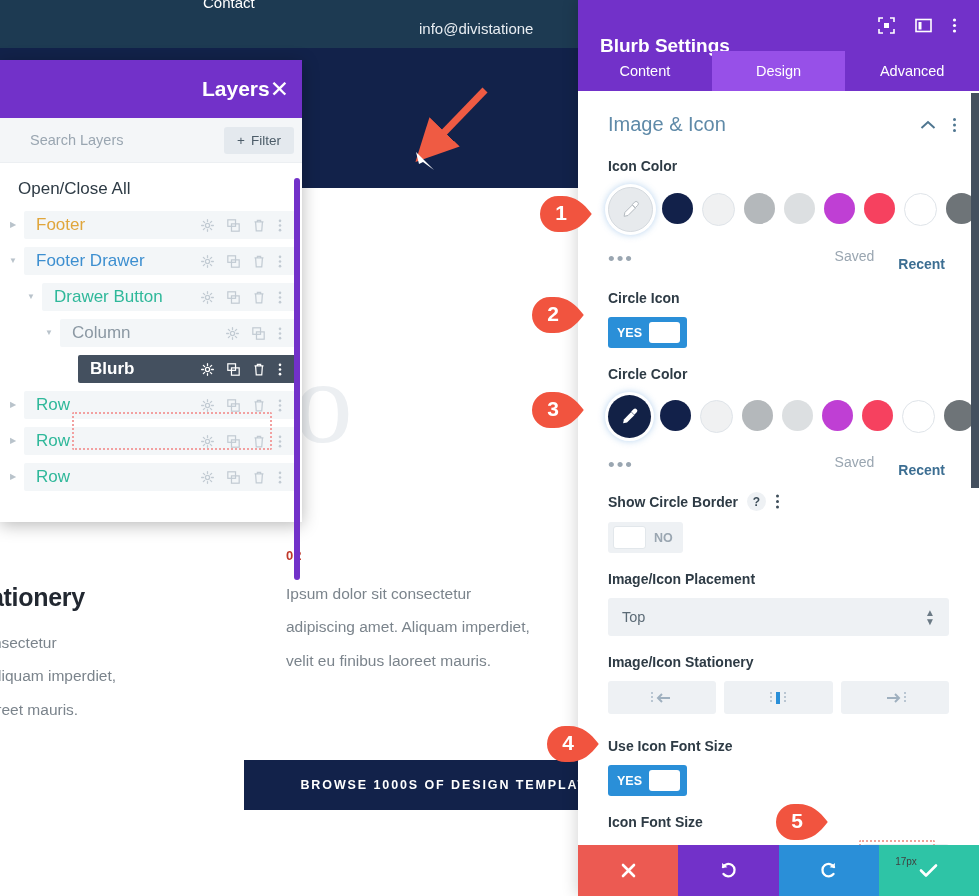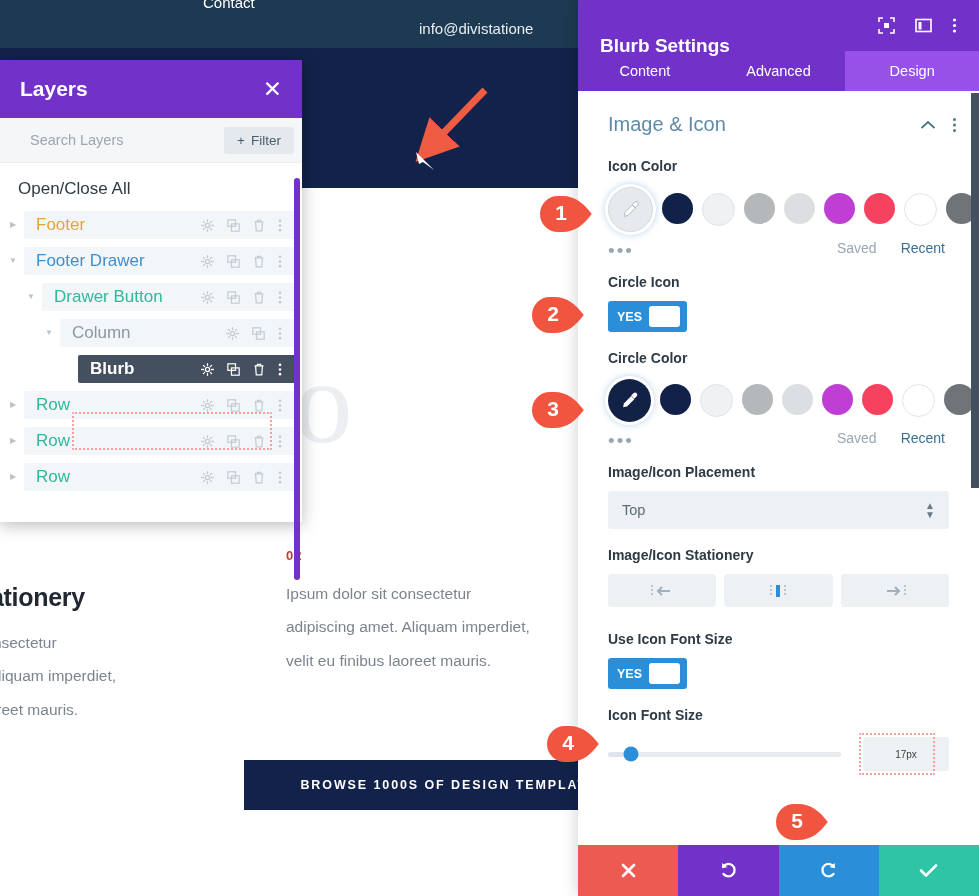--- a/index.html
+++ b/index.html
@@ -36,21 +36,21 @@
   }
   
   .anno-arrow{position:absolute;left:400px;top:85px;pointer-events:none;}
   .anno-cursor{position:absolute;left:412px;top:148px;pointer-events:none;}
 
   
   #layers{
     position:absolute;left:0;top:60px;width:302px;height:462px;background:#ffffff;
     box-shadow:0 3px 16px rgba(0,0,0,.28);
   }
-  .lay-head{height:58px;background:#7231c9;display:flex;align-items:center;justify-content:space-between;padding:0 20px;}
+  .lay-head{height:58px;background:#7231c9;display:flex;align-items:center;justify-content:flex-end;padding:0 13px;}
   .lay-title{color:#fff;font-size:21px;font-weight:700;}
   .lay-close{color:#fff;font-size:23px;line-height:1;cursor:pointer;font-weight:400;}
   .lay-search{height:44px;background:#f4f6f8;display:flex;align-items:center;padding:0 8px 0 28px;border-bottom:1px solid #eceff2;}
   .lay-search input{
     flex:1;border:0;background:transparent;outline:none;font-size:14.5px;color:#15803d;
     font-family:inherit;
   }
   .lay-search input::placeholder{color:#9aa6b1;}
   .lay-filter{
     background:#e4e9ee;color:#4c5c68;font-size:13.5px;border-radius:3px;padding:6px 13px;
@@ -104,21 +104,21 @@
   .sw.bordered{border:1px solid #dfe4e9;}
   .picker{
     width:43px;height:43px;border-radius:50%;display:flex;align-items:center;justify-content:center;
     flex:0 0 43px;box-shadow:0 0 0 3px #fff,0 0 7px 3px rgba(100,160,220,.45);cursor:pointer;
   }
   .picker.light{background:#e7eaed;border:1px solid #d5dadf;}
   .picker.dark{background:#122146;}
   .sw-meta{display:flex;align-items:center;justify-content:flex-end;gap:24px;margin-top:8px;padding-right:4px;}
   .dots3{color:#9aa6b1;font-size:19px;letter-spacing:2px;line-height:8px;margin-top:6px;}
   .sw-saved{font-size:14px;color:#9aa6b1;cursor:pointer;}
-  .sw-recent{font-size:14px;color:#3c6e92;font-weight:400;cursor:pointer;}
+  .sw-recent{font-size:14px;color:#3c6e92;font-weight:700;cursor:pointer;margin-top:16px;}
   .toggle{
     margin-top:11px;width:70px;height:31px;border-radius:3px;display:flex;align-items:center;cursor:pointer;
     font-size:12.5px;font-weight:700;
   }
   .toggle.on{background:#2a8fd8;color:#ffffff;justify-content:flex-start;padding-left:9px;gap:7px;}
   .toggle.on .knob{width:31px;height:21px;background:#fff;border-radius:3px;}
   .toggle.off{background:#eef1f4;color:#9aa6b1;justify-content:flex-start;padding-left:5px;gap:8px;}
   .toggle.off .knob{width:31px;height:21px;background:#fff;border-radius:3px;border:1px solid #e2e7eb;}
   .select{
     margin-top:11px;height:38px;background:#eef1f4;border-radius:3px;display:flex;align-items:center;
@@ -467,22 +467,22 @@
       <svg width="5" height="17" viewBox="0 0 5 17">
         <circle cx="2.5" cy="3" r="1.6" fill="#fff"></circle>
           <circle cx="2.5" cy="8.5" r="1.6" fill="#fff"></circle>
           <circle cx="2.5" cy="14" r="1.6" fill="#fff"></circle>
       </svg>
     </div>
   </div>
 
   <div class="set-tabs" id="settings-tabs">
       <div class="set-tab">Content</div>
+      <div class="set-tab active">Design</div>
       <div class="set-tab">Advanced</div>
-      <div class="set-tab active">Design</div>
     </div>
 
   <div class="set-body">
 
     <div class="sec-head">
       <div class="sec-title">Image &amp; Icon</div>
       <div class="sec-head-icons">
         <svg width="16" height="10" viewBox="0 0 16 10">
           <path d="M1.5 8 L8 2 L14.5 8" fill="none" stroke="#4f7690" stroke-width="2"></path>
         </svg>
@@ -549,20 +549,37 @@
             <div class="sw" style="background: rgb(110, 116, 120);"></div>
           </div>
       </div>
       <div class="sw-meta">
         <div class="dots3" style="margin-right:auto;">•••</div>
         <div class="sw-saved">Saved</div>
         <div class="sw-recent">Recent</div>
       </div>
     </div>
 
+    <div class="field" style="margin-top:14px;">
+      <div class="flabel">
+        <span>Show Circle Border</span>
+        <span class="qmark">?</span>
+        <span class="kebab">
+          <svg width="5" height="15" viewBox="0 0 5 15">
+              <circle cx="2.5" cy="2" r="1.5" fill="#3d4d59"></circle>
+              <circle cx="2.5" cy="7.5" r="1.5" fill="#3d4d59"></circle>
+              <circle cx="2.5" cy="13" r="1.5" fill="#3d4d59"></circle>
+            </svg>
+        </span>
+      </div>
+      <div class="toggle off">
+        <span class="knob"></span>
+        <span>NO</span>
+      </div>
+    </div>
 
     <div class="field">
       <div class="flabel">Image/Icon Placement</div>
       <div class="select">
         <span>Top</span>
         <span class="chev">▲<br>▼</span>
       </div>
     </div>
 
     <div class="field">

